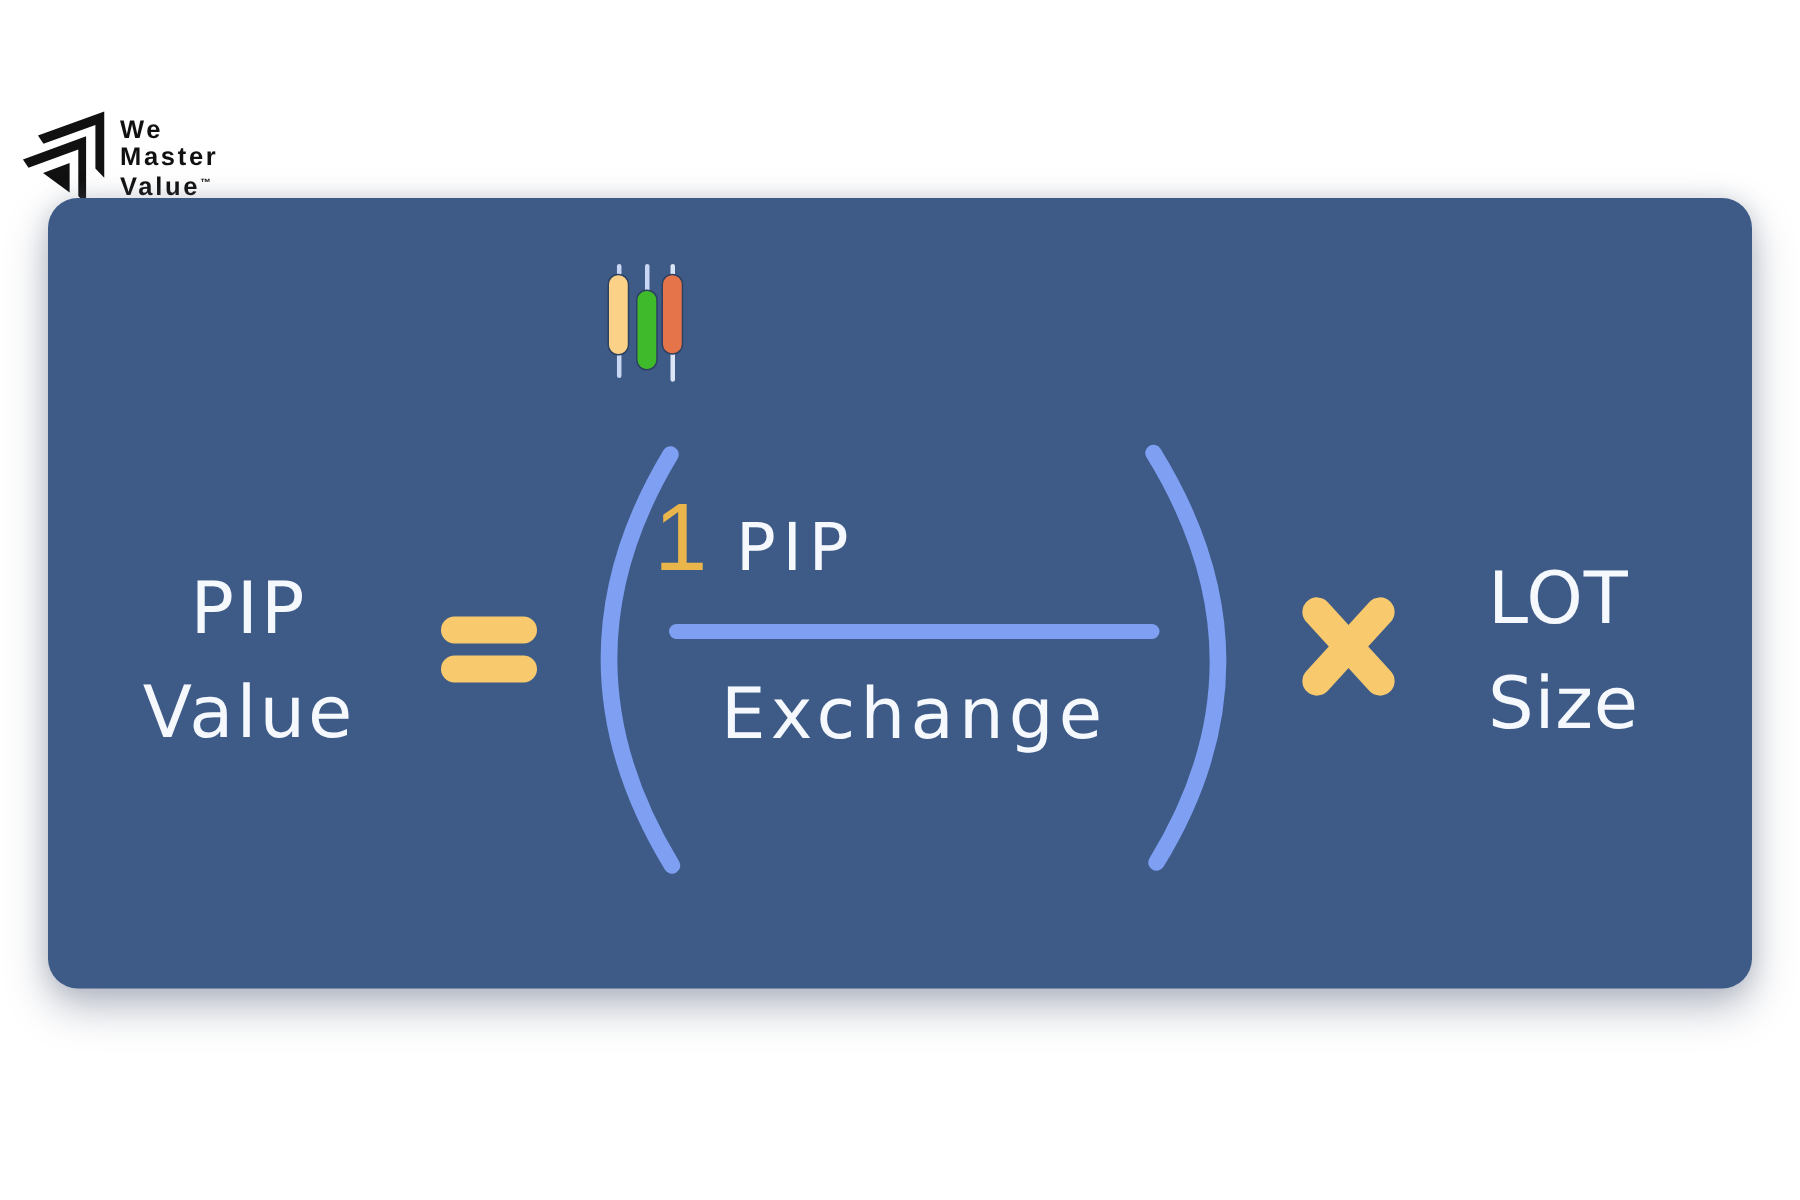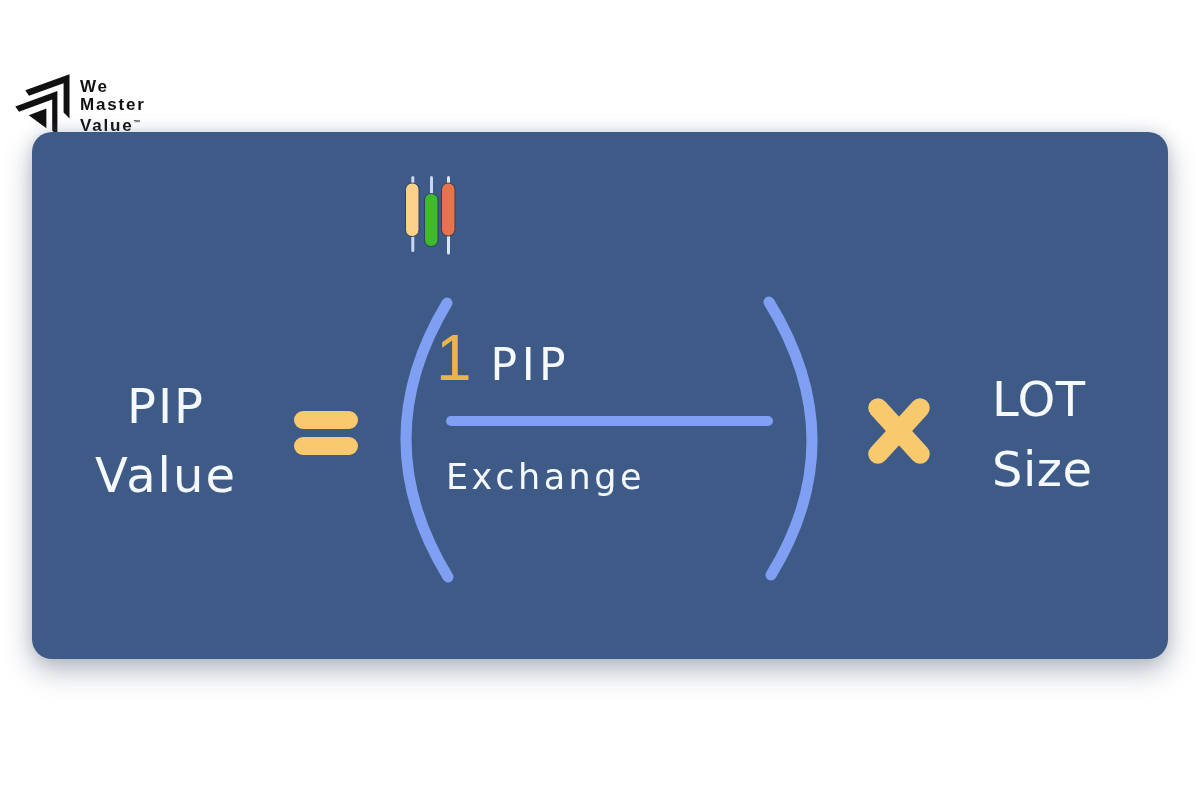--- a/index.html
+++ b/index.html
@@ -34,22 +34,22 @@
   .lhs{left:4px;top:240px;width:260px;text-align:center;
        font-size:48px;line-height:69px;letter-spacing:2px;}
   .rhs{left:960px;top:232px;width:220px;text-align:left;
        font-size:48px;line-height:70px;letter-spacing:0.5px;}
   .numer{left:404px;top:201px;width:327px;text-align:left;line-height:50px;}
   .numer .coeff{
     font-family:"Liberation Sans", sans-serif;
     font-size:64px;color:#eab54b;letter-spacing:0;
   }
   .numer .unit{font-size:44px;letter-spacing:4.5px;margin-left:19px;}
-  .denom{left:414px;top:312px;width:327px;
-         font-size:35px;line-height:66.5px;letter-spacing:3.5px;}
+  .denom{left:414px;top:312px;width:327px;text-align:center;
+         font-size:47px;line-height:66.5px;letter-spacing:3.5px;}
   
   .eqbar{position:absolute;left:262px;width:64px;height:18px;border-radius:9px;background:#f8c96d;}
   .eq-top{top:279px;}
   .eq-bot{top:305px;}
   
   .fracline{position:absolute;left:414px;top:284px;width:327px;height:10px;
             border-radius:5px;background:#7e9ff2;}
   
   .paren-left{position:absolute;left:360px;top:160px;}
   .paren-right{position:absolute;left:712px;top:160px;}

